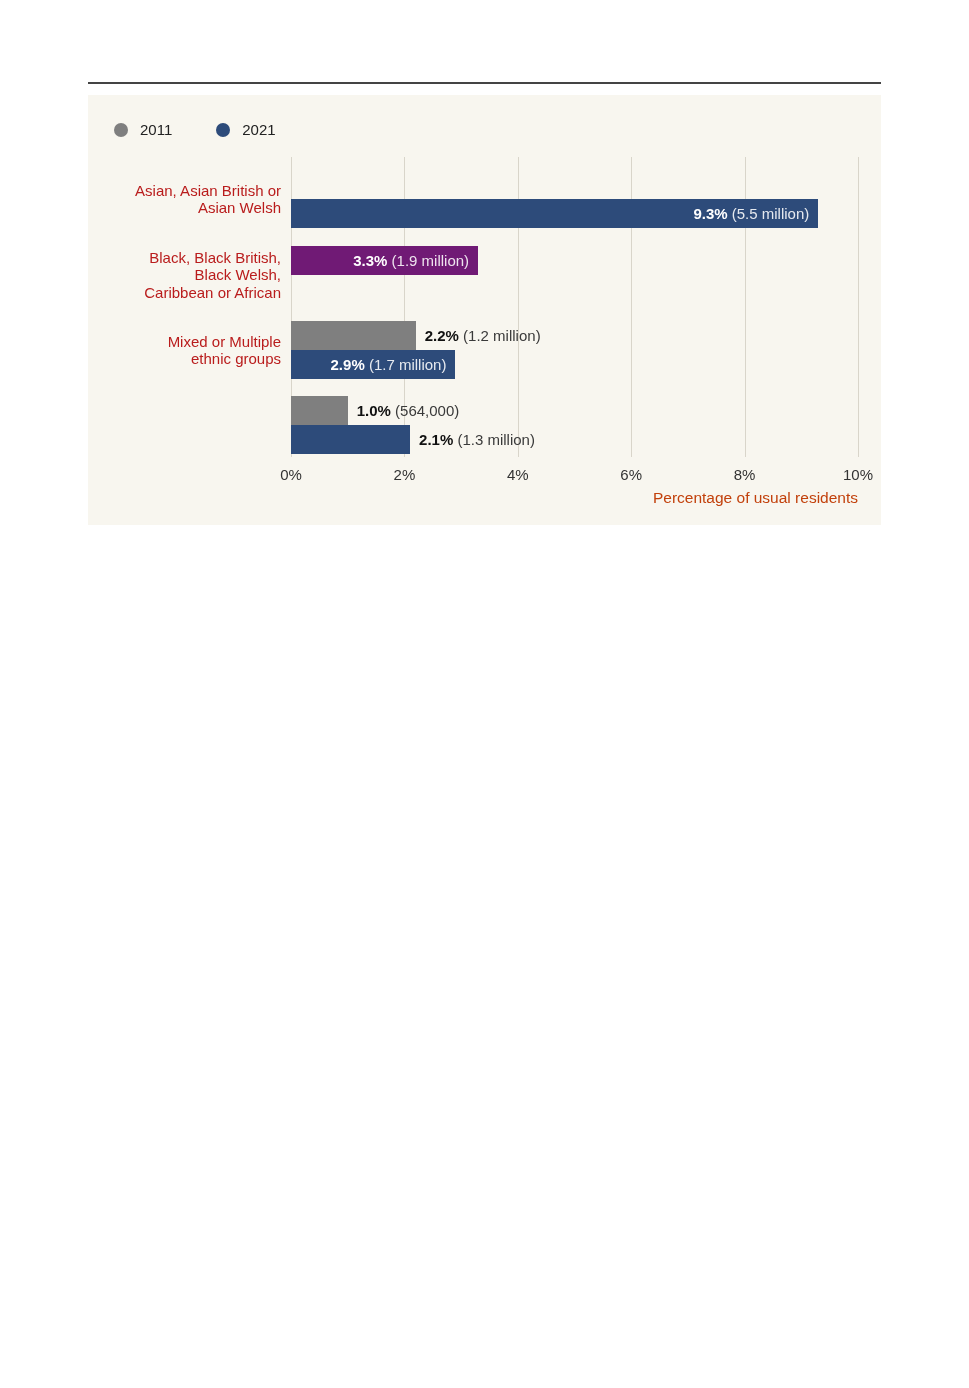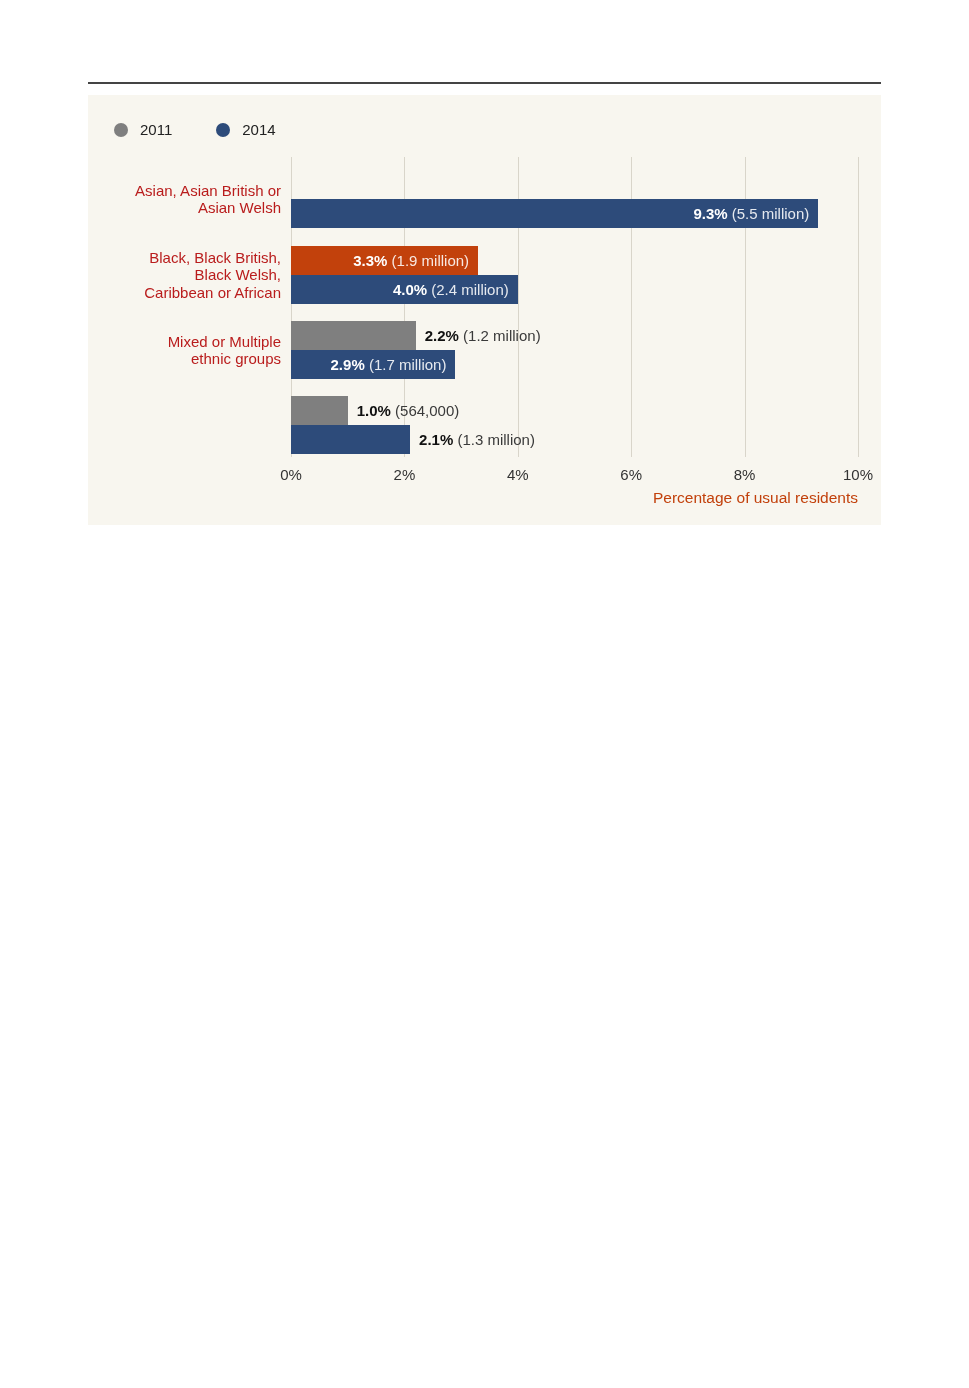--- a/index.html
+++ b/index.html
@@ -109,21 +109,21 @@
   <div class="top-rule"></div>
 
   <div class="chart-card">
     <div class="legend" id="legend">
         <div class="legend-item">
           <span class="legend-dot" style="background: rgb(127, 127, 127);"></span>
           <span class="legend-label">2011</span>
         </div>
         <div class="legend-item">
           <span class="legend-dot" style="background: rgb(45, 75, 122);"></span>
-          <span class="legend-label">2014</span>
+          <span class="legend-label">2021</span>
         </div>
       </div>
     <div id="plot"></div>
     <div class="axis-title">Percentage of usual residents</div>
   <div class="gridline" style="left: 203px;"></div>
       <div class="tick-label" style="left: 203px;">0%</div>
       <div class="gridline" style="left: 316.4px;"></div>
       <div class="tick-label" style="left: 316.4px;">2%</div>
       <div class="gridline" style="left: 429.8px;"></div>
       <div class="tick-label" style="left: 429.8px;">4%</div>
@@ -134,25 +134,22 @@
       <div class="gridline" style="left: 770px;"></div>
       <div class="tick-label" style="left: 770px;">10%</div>
       <div class="cat-label" style="left: 3px; top: 75px; height: 58px;">Asian, Asian British or
 Asian Welsh</div>
       <div class="bar" style="left: 203px; top: 104px; width: 527.31px; background: rgb(45, 75, 122);">
         <span class="bar-label-inside"><b>9.3%</b> (5.5 million)</span>
       </div>
       <div class="cat-label" style="left: 3px; top: 151px; height: 58px;">Black, Black British,
 Black Welsh,
 Caribbean or African</div>
-      <div class="bar" style="left: 203px; top: 151px; width: 187.11px; background: #c2410c;">
+      <div class="bar" style="left: 203px; top: 151px; width: 187.11px; background: #701a75;">
         <span class="bar-label-inside"><b>3.3%</b> (1.9 million)</span>
-      </div>
-      <div class="bar" style="left: 203px; top: 180px; width: 226.8px; background: rgb(45, 75, 122);">
-        <span class="bar-label-inside"><b>4.0%</b> (2.4 million)</span>
       </div>
       <div class="cat-label" style="left: 3px; top: 226px; height: 58px;">Mixed or Multiple
 ethnic groups</div>
       <div class="bar" style="left: 203px; top: 226px; width: 124.74px; background: rgb(127, 127, 127);"></div>
       <span class="bar-label-outside" style="left: 336.74px; top: 226px; position: absolute;"><b>2.2%</b> (1.2 million)</span>
       <div class="bar" style="left: 203px; top: 255px; width: 164.43px; background: rgb(45, 75, 122);">
         <span class="bar-label-inside"><b>2.9%</b> (1.7 million)</span>
       </div>
       <div class="bar" style="left: 203px; top: 301px; width: 56.7px; background: rgb(127, 127, 127);"></div>
       <span class="bar-label-outside" style="left: 268.7px; top: 301px; position: absolute;"><b>1.0%</b> (564,000)</span>

